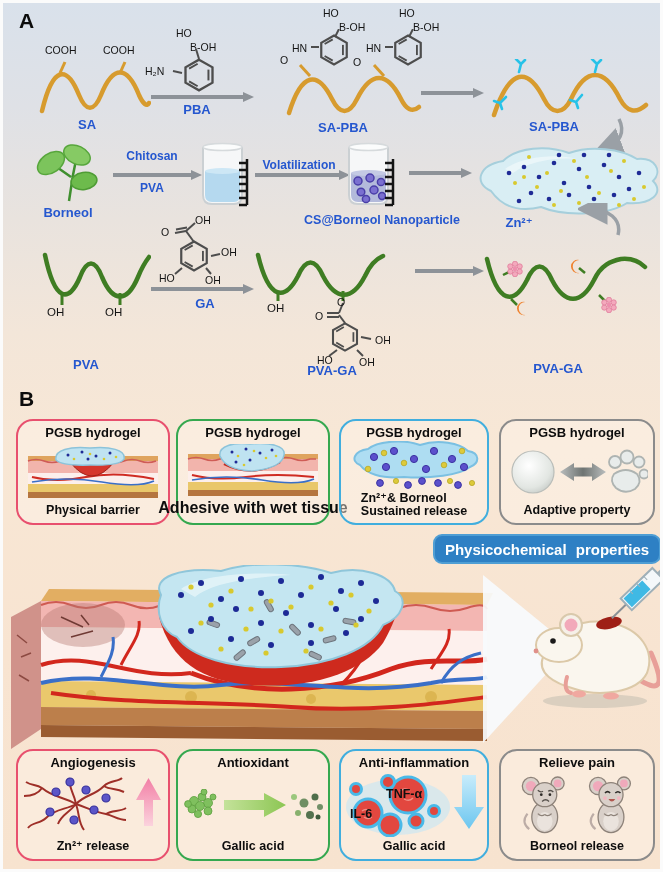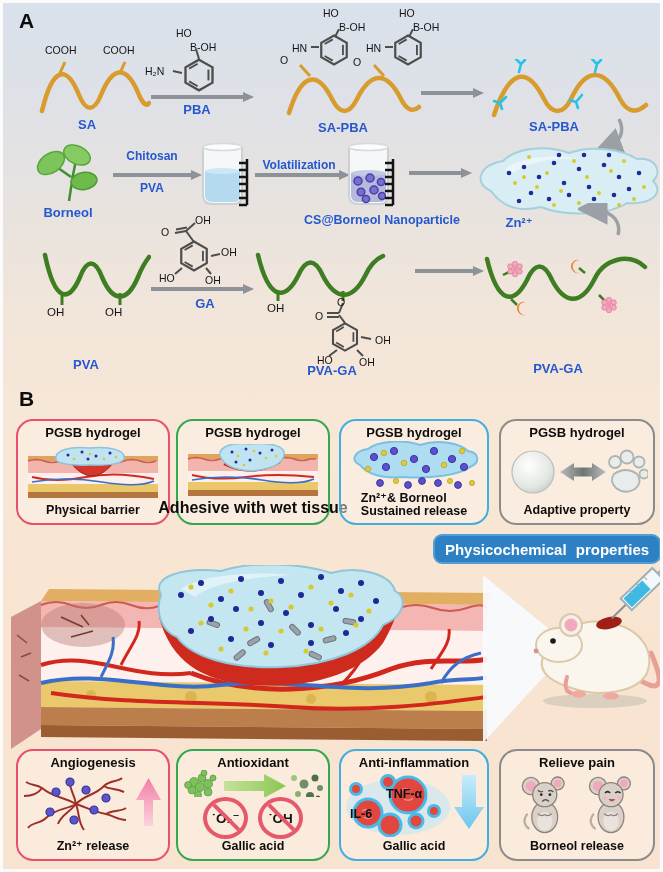--- a/index.html
+++ b/index.html
@@ -599,24 +599,20 @@
       </g>
       <polygon points="44,11 84,11 84,4 106,16 84,28 84,21 44,21" fill="url(#greenArrow)"></polygon>
       <circle cx="114" cy="8" r="3" fill="#9bc77d"></circle>
         <circle cx="124" cy="14" r="4.5" fill="#6f8f63"></circle>
       <circle cx="135" cy="8" r="3.5" fill="#4f6f4b"></circle>
         <circle cx="118" cy="24" r="3" fill="#87b06d"></circle>
       <circle cx="130" cy="26" r="4" fill="#54724f"></circle>
         <circle cx="140" cy="18" r="3" fill="#728f68"></circle>
         <circle cx="138" cy="28" r="2.5" fill="#3f5c3e"></circle>
     </svg>
-    <div style="display:flex;gap:10px;">
-      <div class="ban">˙O₂⁻</div>
-      <div class="ban">˙OH</div>
-    </div>
     <div class="caption">Gallic acid</div>
   </div>
 
   <div class="pbox b-cyan" style="left:336px;top:746px;width:150px;height:112px;">
     <div class="title">Anti-inflammation</div>
     <div style="position:relative;width:144px;height:64px;">
       <svg class="abs" style="left:2px;top:0;" width="110" height="64">
         <ellipse cx="54" cy="34" rx="52" ry="28" fill="#bfe6f7" opacity="0.55"></ellipse>
         <g fill="#e2473f" stroke="#49b9e8" stroke-width="3">
           <circle cx="64" cy="22" r="18"></circle>

